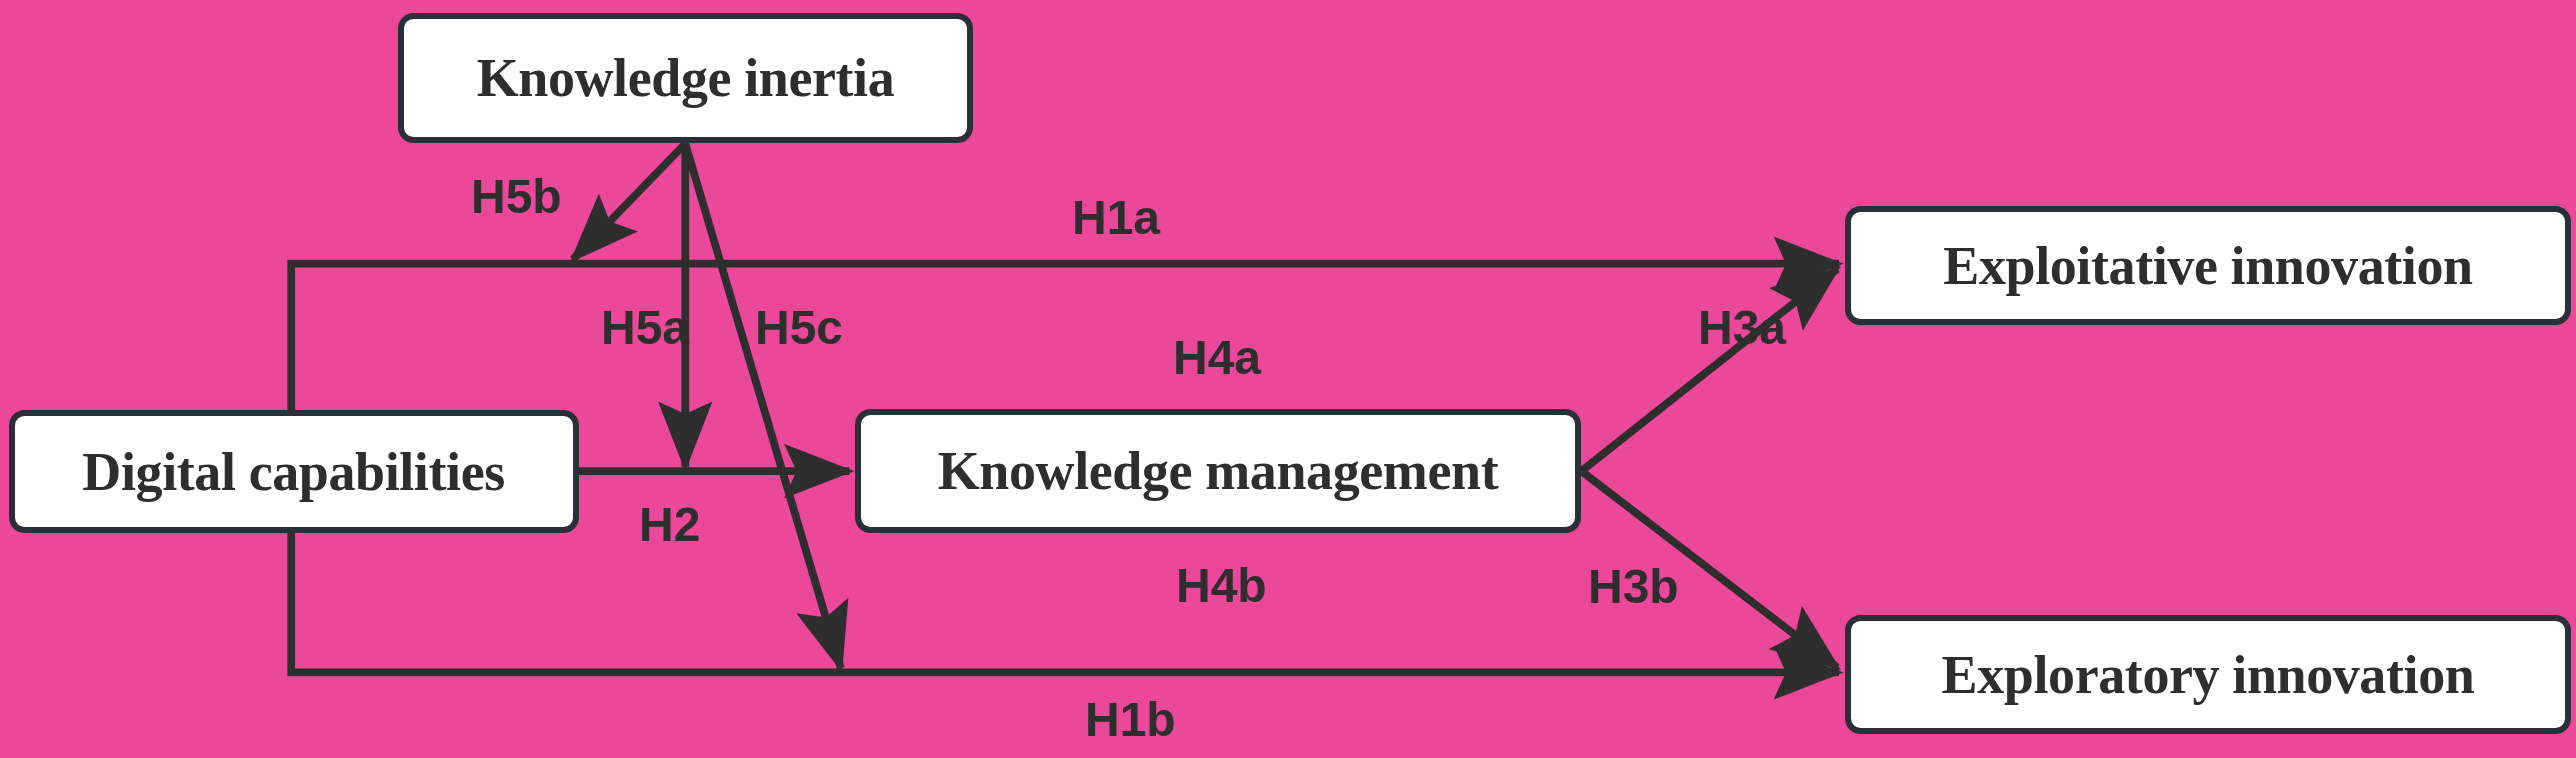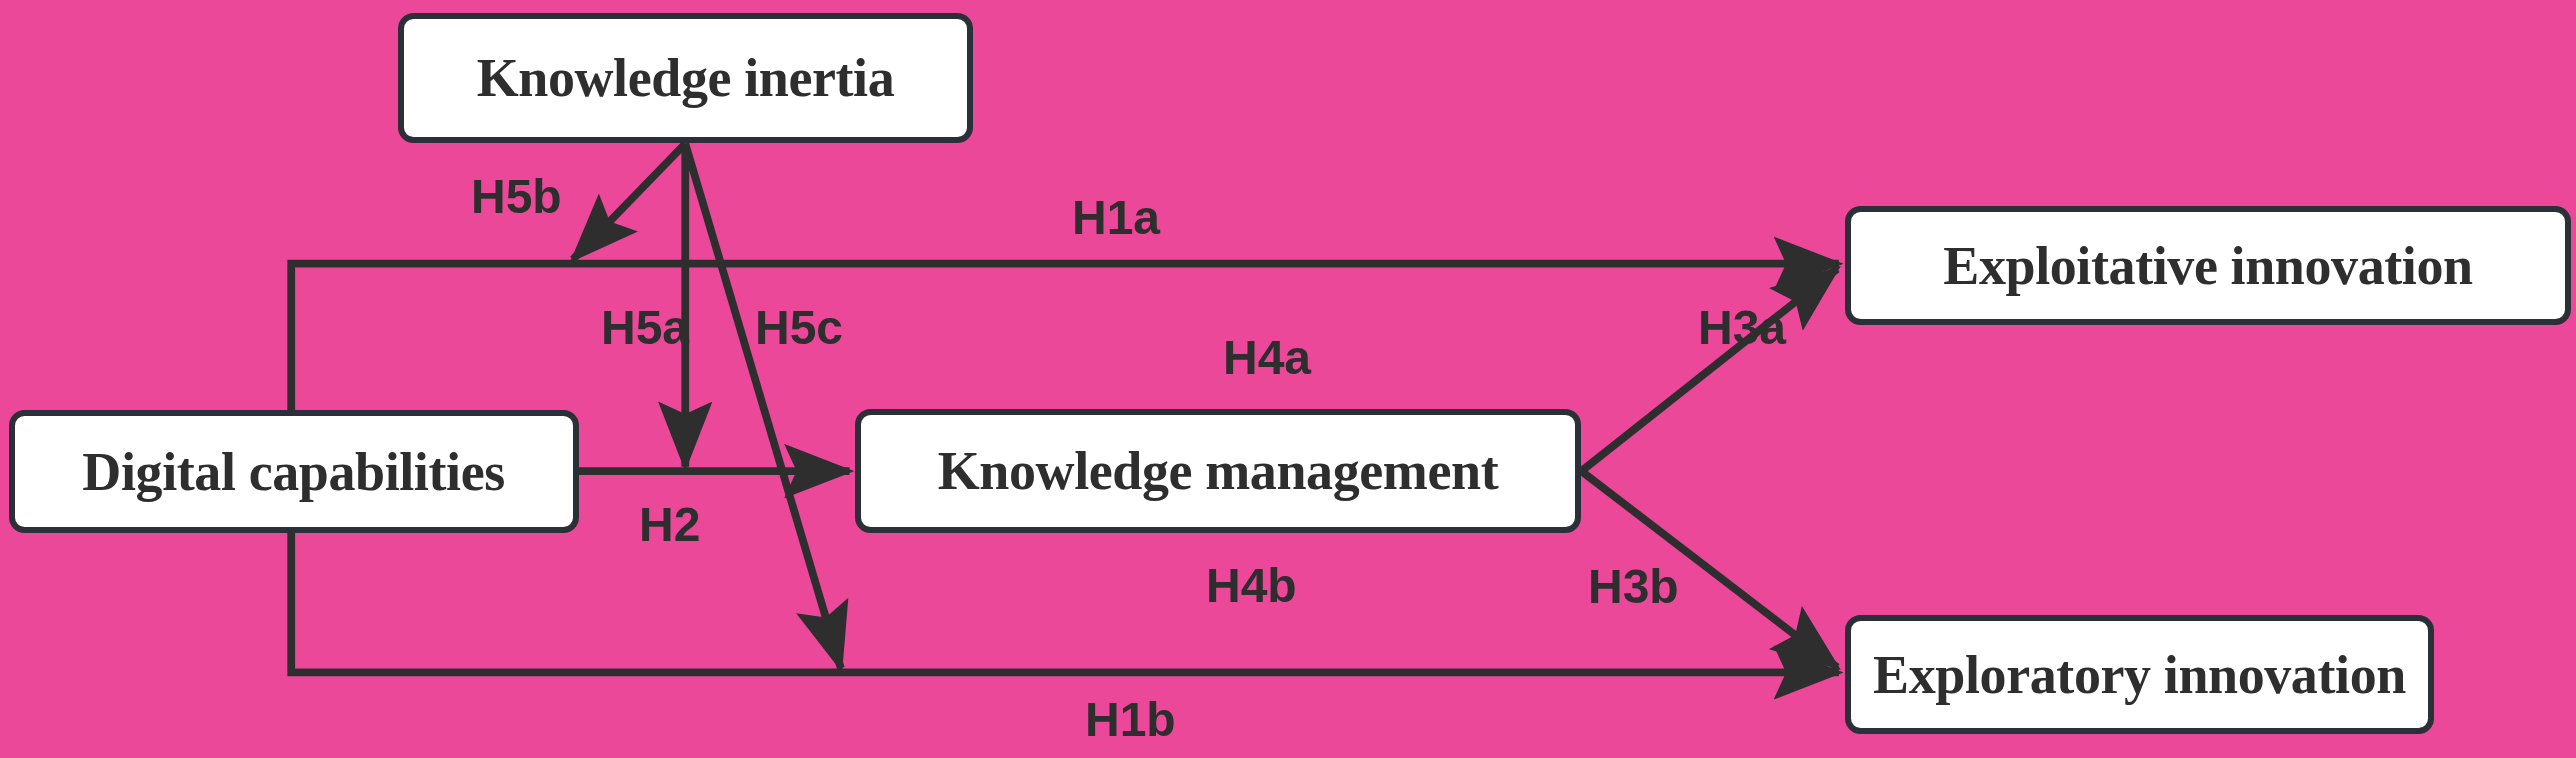--- a/index.html
+++ b/index.html
@@ -91,37 +91,37 @@
   </div>
 
   <div class="node-box" style="left:855px; top:409px; width:726px; height:124px;">
     <span>Knowledge management</span>
   </div>
 
   <div class="node-box" style="left:1845px; top:206px; width:726px; height:119px;">
     <span>Exploitative innovation</span>
   </div>
 
-  <div class="node-box" style="left:1845px; top:615px; width:589px; height:119px;text-align:center;">
+  <div class="node-box" style="left:1845px; top:615px; width:726px; height:119px;text-align:center;">
     <span>Exploratory innovation</span>
   </div>
 
   <div class="edge-label" style="left:1072px; top:194px;">H1a</div>
 
   <div class="edge-label" style="left:1085px; top:696px;">H1b</div>
 
   <div class="edge-label" style="left:639px; top:501px;">H2</div>
 
   <div class="edge-label" style="left:1698px; top:304px;">H3a</div>
 
   <div class="edge-label" style="left:1588px; top:563px;">H3b</div>
 
-  <div class="edge-label" style="left:1223px; top:334px;">H4a</div>
+  <div class="edge-label" style="left:1173px; top:334px;">H4a</div>
 
-  <div class="edge-label" style="left:1206px; top:562px;">H4b</div>
+  <div class="edge-label" style="left:1176px; top:562px;">H4b</div>
 
   <div class="edge-label" style="left:553px; top:304px;margin-left:48px;">H5a</div>
 
   <div class="edge-label" style="left:471px; top:173px;">H5b</div>
 
   <div class="edge-label" style="left:755px; top:304px;">H5c</div>
 
 </div>
 
 

